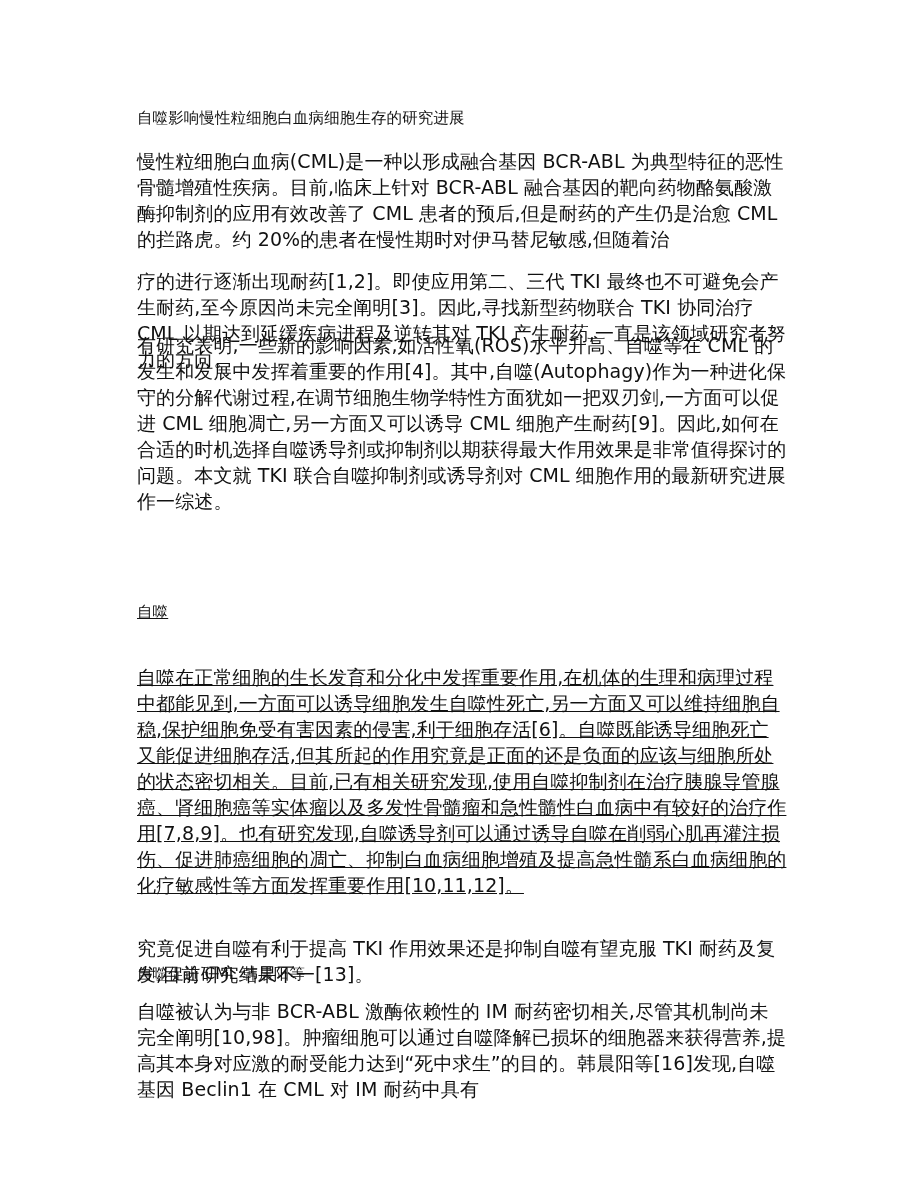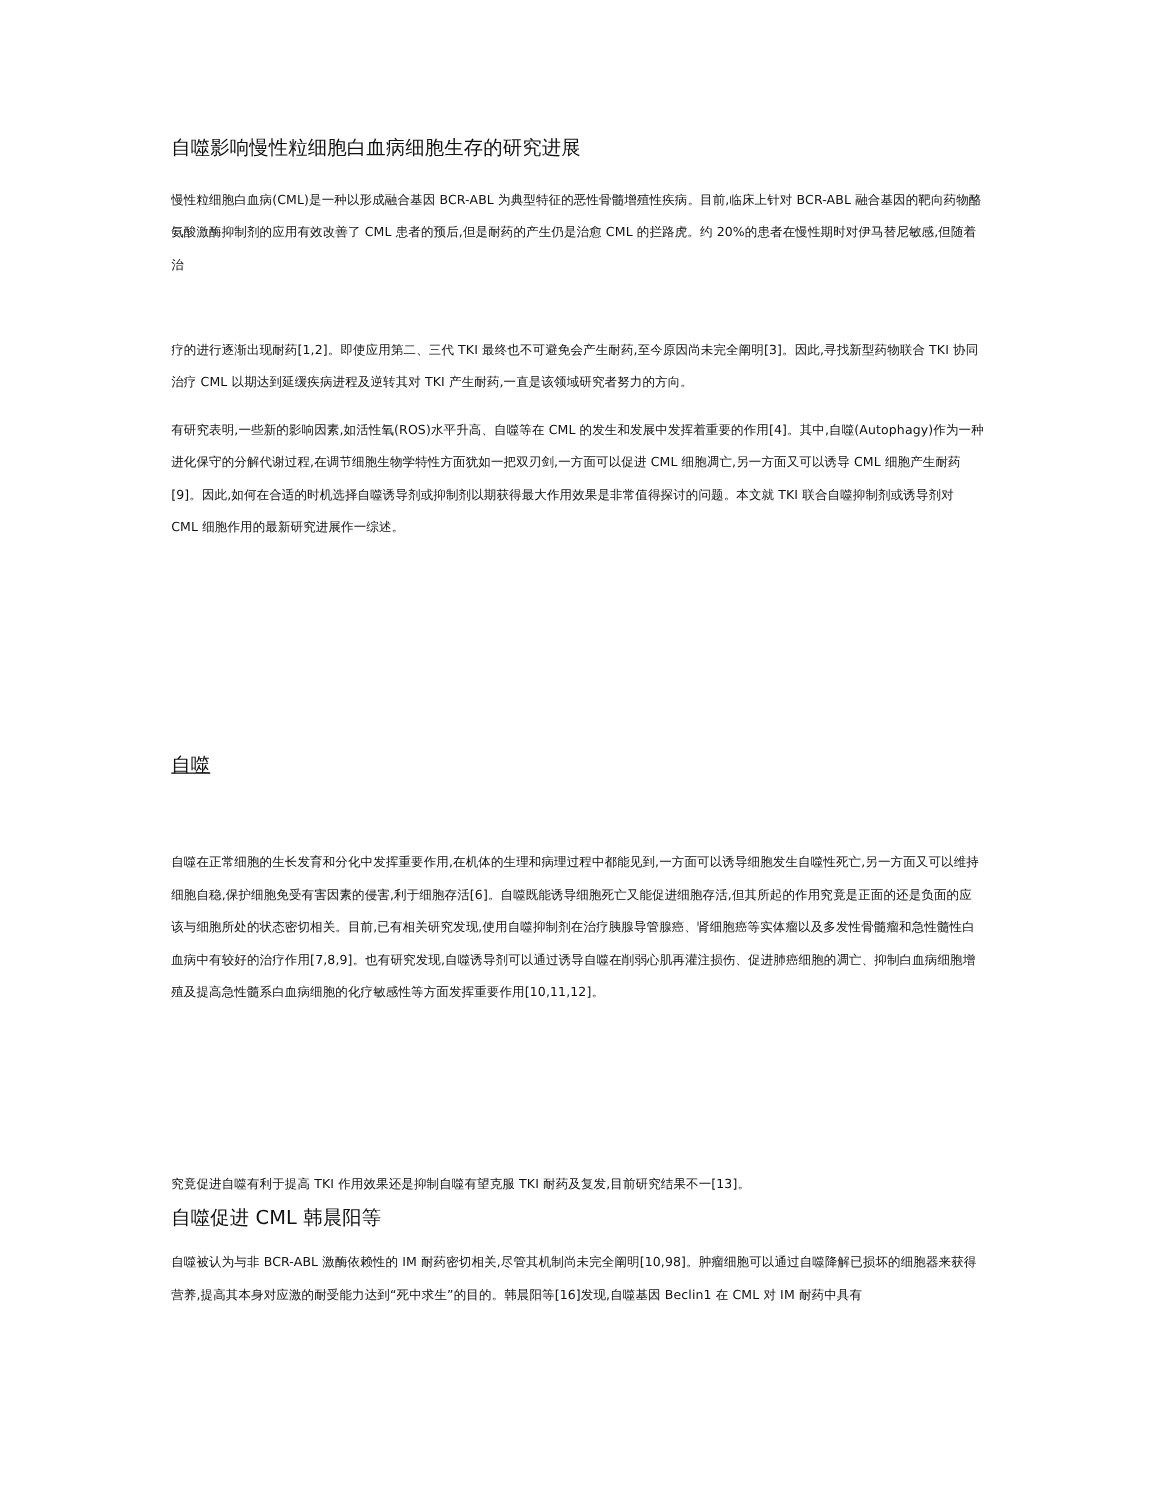--- a/index.html
+++ b/index.html
@@ -1,27 +1,27 @@
 <!DOCTYPE html>
 <html><head>
   <meta charset="utf-8">
   <style>
     html, body { margin: 0; padding: 0; background: #ffffff; }
     body { width: 920px; height: 1191px; position: relative; overflow: hidden;
       font-family: "DejaVu Sans", "Liberation Sans", sans-serif; color: #111111; }
     .page { position: absolute; left: 137px; top: 0; width: 650px; }
-    .block { position: absolute; left: 0; width: 650px; font-size: 10px; line-height: 26px; margin: 0; letter-spacing: 0.1px; }
+    .block { position: absolute; left: 0; width: 650px; font-size: 19px; line-height: 26px; margin: 0; letter-spacing: 0.1px; }
     .heading { font-size: 15.5px; line-height: 20px; }
   </style>
 </head>
 <body>
 
 <div class="page">
   <div class="block heading" style="top:108px;">自噬影响慢性粒细胞白血病细胞生存的研究进展</div>
   <p class="block" style="top:148px;">慢性粒细胞白血病(CML)是一种以形成融合基因 BCR-ABL 为典型特征的恶性骨髓增殖性疾病。目前,临床上针对 BCR-ABL 融合基因的靶向药物酪氨酸激酶抑制剂的应用有效改善了 CML 患者的预后,但是耐药的产生仍是治愈 CML 的拦路虎。约 20%的患者在慢性期时对伊马替尼敏感,但随着治</p>
   <p class="block" style="top:240px;margin-top:28px;">疗的进行逐渐出现耐药[1,2]。即使应用第二、三代 TKI 最终也不可避免会产生耐药,至今原因尚未完全阐明[3]。因此,寻找新型药物联合 TKI 协同治疗 CML 以期达到延缓疾病进程及逆转其对 TKI 产生耐药,一直是该领域研究者努力的方向。</p>
   <p class="block" style="top:332px;">有研究表明,一些新的影响因素,如活性氧(ROS)水平升高、自噬等在 CML 的发生和发展中发挥着重要的作用[4]。其中,自噬(Autophagy)作为一种进化保守的分解代谢过程,在调节细胞生物学特性方面犹如一把双刃剑,一方面可以促进 CML 细胞凋亡,另一方面又可以诱导 CML 细胞产生耐药[9]。因此,如何在合适的时机选择自噬诱导剂或抑制剂以期获得最大作用效果是非常值得探讨的问题。本文就 TKI 联合自噬抑制剂或诱导剂对 CML 细胞作用的最新研究进展作一综述。</p>
   <div class="block heading" style="top:602px;text-decoration:underline;">自噬</div>
-  <p class="block" style="top:678px;">自噬在正常细胞的生长发育和分化中发挥重要作用,在机体的生理和病理过程中都能见到,一方面可以诱导细胞发生自噬性死亡,另一方面又可以维持细胞自稳,保护细胞免受有害因素的侵害,利于细胞存活[6]。自噬既能诱导细胞死亡又能促进细胞存活,但其所起的作用究竟是正面的还是负面的应该与细胞所处的状态密切相关。目前,已有相关研究发现,使用自噬抑制剂在治疗胰腺导管腺癌、肾细胞癌等实体瘤以及多发性骨髓瘤和急性髓性白血病中有较好的治疗作用[7,8,9]。也有研究发现,自噬诱导剂可以通过诱导自噬在削弱心肌再灌注损伤、促进肺癌细胞的凋亡、抑制白血病细胞增殖及提高急性髓系白血病细胞的化疗敏感性等方面发挥重要作用[10,11,12]。</p>
+  <p class="block" style="top:664px;text-decoration:underline;">自噬在正常细胞的生长发育和分化中发挥重要作用,在机体的生理和病理过程中都能见到,一方面可以诱导细胞发生自噬性死亡,另一方面又可以维持细胞自稳,保护细胞免受有害因素的侵害,利于细胞存活[6]。自噬既能诱导细胞死亡又能促进细胞存活,但其所起的作用究竟是正面的还是负面的应该与细胞所处的状态密切相关。目前,已有相关研究发现,使用自噬抑制剂在治疗胰腺导管腺癌、肾细胞癌等实体瘤以及多发性骨髓瘤和急性髓性白血病中有较好的治疗作用[7,8,9]。也有研究发现,自噬诱导剂可以通过诱导自噬在削弱心肌再灌注损伤、促进肺癌细胞的凋亡、抑制白血病细胞增殖及提高急性髓系白血病细胞的化疗敏感性等方面发挥重要作用[10,11,12]。</p>
   <p class="block" style="top:935px;">究竟促进自噬有利于提高 TKI 作用效果还是抑制自噬有望克服 TKI 耐药及复发,目前研究结果不一[13]。</p>
   <div class="block heading" style="top:964px;">自噬促进 CML 韩晨阳等</div>
   <p class="block" style="top:998px;">自噬被认为与非 BCR-ABL 激酶依赖性的 IM 耐药密切相关,尽管其机制尚未完全阐明[10,98]。肿瘤细胞可以通过自噬降解已损坏的细胞器来获得营养,提高其本身对应激的耐受能力达到“死中求生”的目的。韩晨阳等[16]发现,自噬基因 Beclin1 在 CML 对 IM 耐药中具有</p>
 </div>
 
 </body></html>

